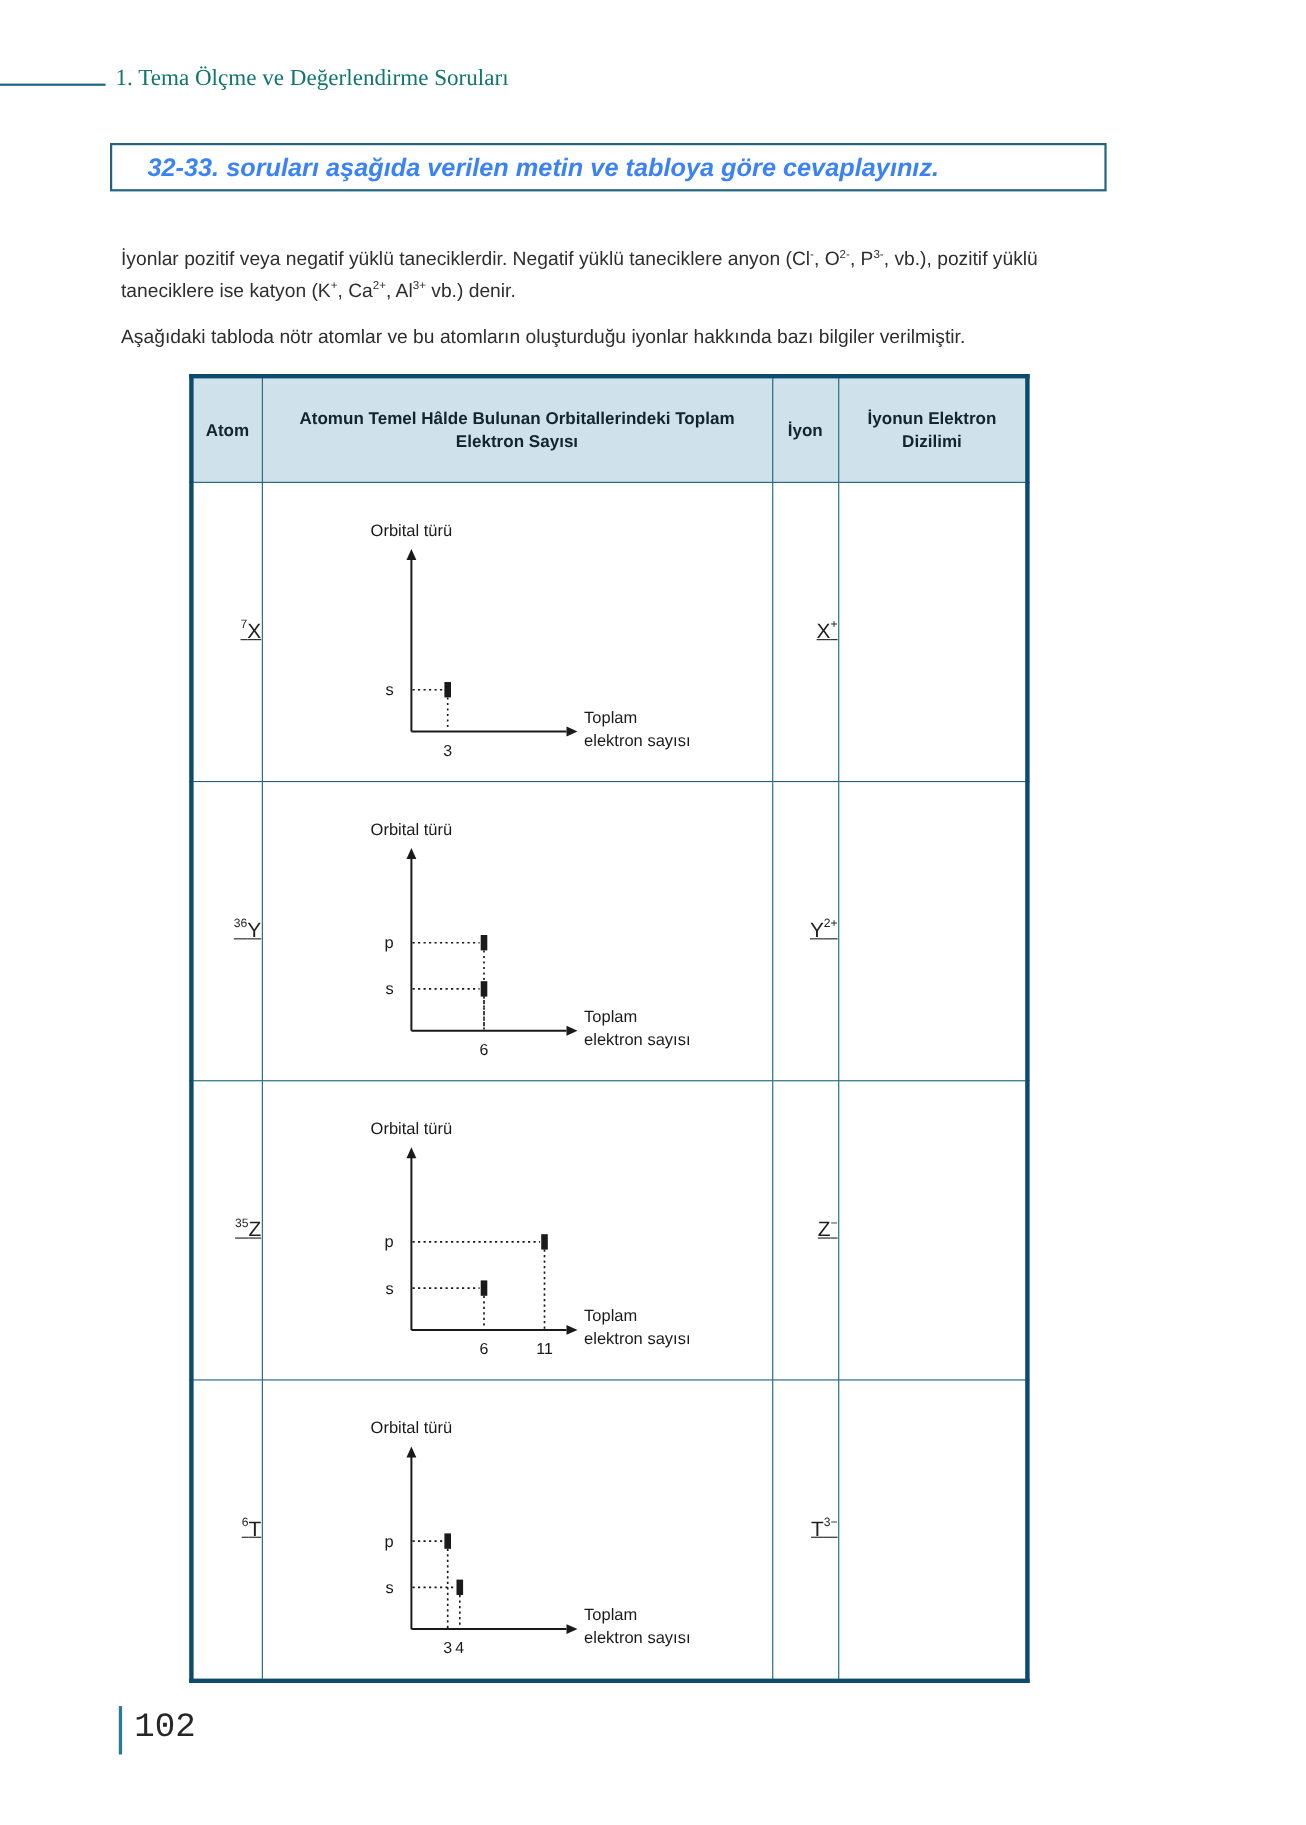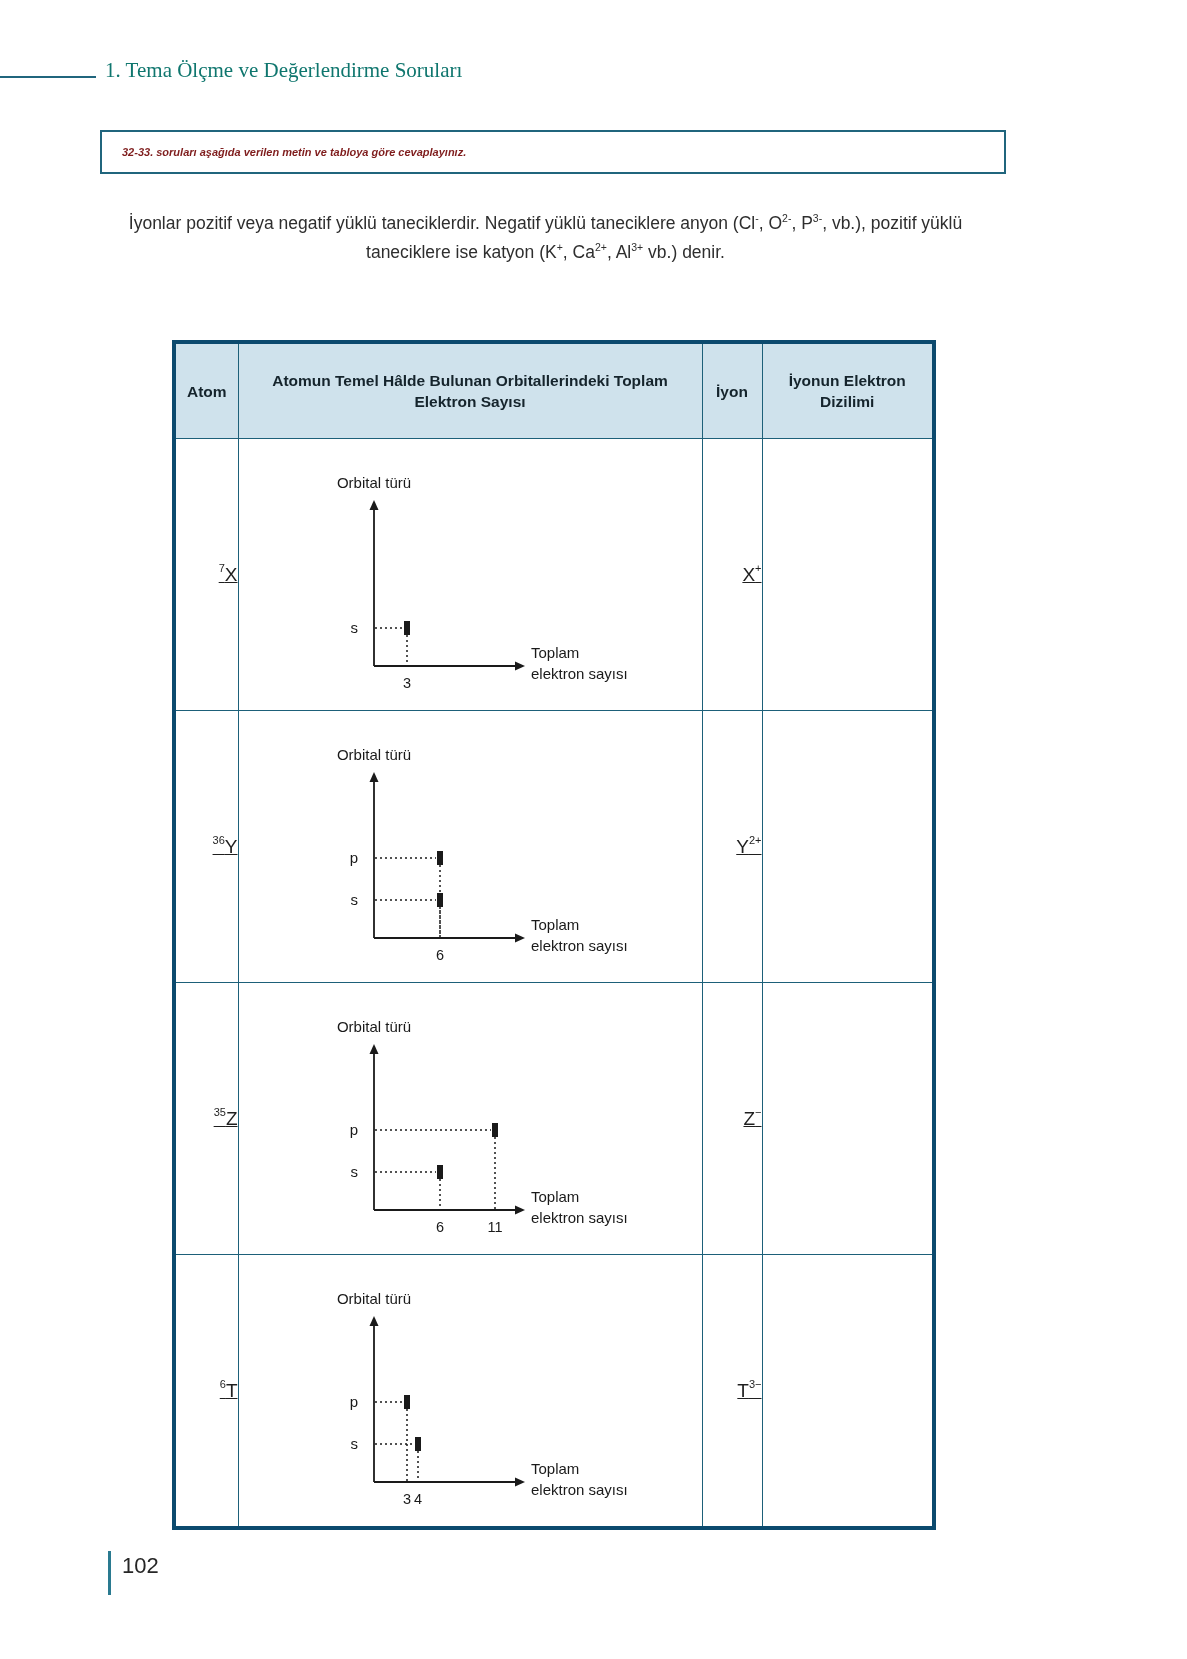--- a/index.html
+++ b/index.html
@@ -18,24 +18,24 @@
     font-family:"Liberation Serif", serif;
     font-size:21px;font-weight:normal;color:#0f766e;
   }
   
   .instruction-box{
     position:absolute;left:100px;top:130px;width:886px;height:40px;
     border:2px solid #20657d;
     display:flex;align-items:center;
     padding-left:16px;
   }
-  .instruction-box p{margin:4px;font-size:11px;font-weight:bold;font-style:italic;color:#7f1d1d;}
+  .instruction-box p{margin:16px;font-size:23px;font-weight:bold;font-style:italic;color:#3b82f6;}
   
   .intro{position:absolute;left:98px;top:209px;width:895px;}
-  .intro p{margin:0;font-size:17.5px;line-height:29px;color:#2e2e2e;text-align:center;}
+  .intro p{margin:12px;font-size:17.5px;line-height:29px;color:#2e2e2e;}
   .intro p + p{margin-top:13px;}
   .intro sup{font-size:60%;line-height:0;}
   
   .data-table-wrap{position:absolute;left:172px;top:340px;}
   table.data-table{border-collapse:collapse;table-layout:fixed;border:4px solid #0c4a6e;}
   table.data-table th, table.data-table td{border:1.5px solid #1d6079;padding:0;}
   table.data-table th{
     background:#cfe2ec;height:94px;
     font-size:15.5px;font-weight:bold;color:#15242c;
     text-align:center;vertical-align:middle;line-height:21px;
@@ -51,37 +51,38 @@
   .chart-wrap{margin:4px 0 0 10px;}
   
   .ch-t{font:15px "Liberation Sans", sans-serif;fill:#1a1a1a;}
   .ch-tick{font:14.5px "Liberation Sans", sans-serif;fill:#1a1a1a;}
   .ax{stroke:#1a1a1a;stroke-width:1.8;}
   .dot{stroke:#1a1a1a;stroke-width:1.5;stroke-dasharray:2 3;}
   
   .footer-bar{position:absolute;left:108px;top:1551px;width:3px;height:44px;background:#2a7a90;}
   .page-number{
     position:absolute;left:122px;top:1553px;
-    font-family:Liberation Sans, sans-serif;font-size:22px;color:#262626;
+    font-family:Liberation Mono, monospace;font-size:31px;color:#262626;
   }
 </style>
 </head>
 <body>
 
 <div class="page">
 
   <span class="header-rule"></span>
   <h1 class="page-title">1. Tema Ölçme ve Değerlendirme Soruları</h1>
 
   <div class="instruction-box">
     <p>32-33. soruları aşağıda verilen metin ve tabloya göre cevaplayınız.</p>
   </div>
 
   <div class="intro">
     <p>İyonlar pozitif veya negatif yüklü taneciklerdir. Negatif yüklü taneciklere anyon (Cl<sup>-</sup>, O<sup>2-</sup>, P<sup>3-</sup>, vb.), pozitif yüklü taneciklere ise katyon (K<sup>+</sup>, Ca<sup>2+</sup>, Al<sup>3+</sup> vb.) denir.</p>
+    <p>Aşağıdaki tabloda nötr atomlar ve bu atomların oluşturduğu iyonlar hakkında bazı bilgiler verilmiştir.</p>
   </div>
 
   <div class="data-table-wrap">
     <table class="data-table">
       <colgroup>
         <col class="col-atom">
           <col class="col-chart">
           <col class="col-ion">
           <col class="col-config">
       </colgroup>

